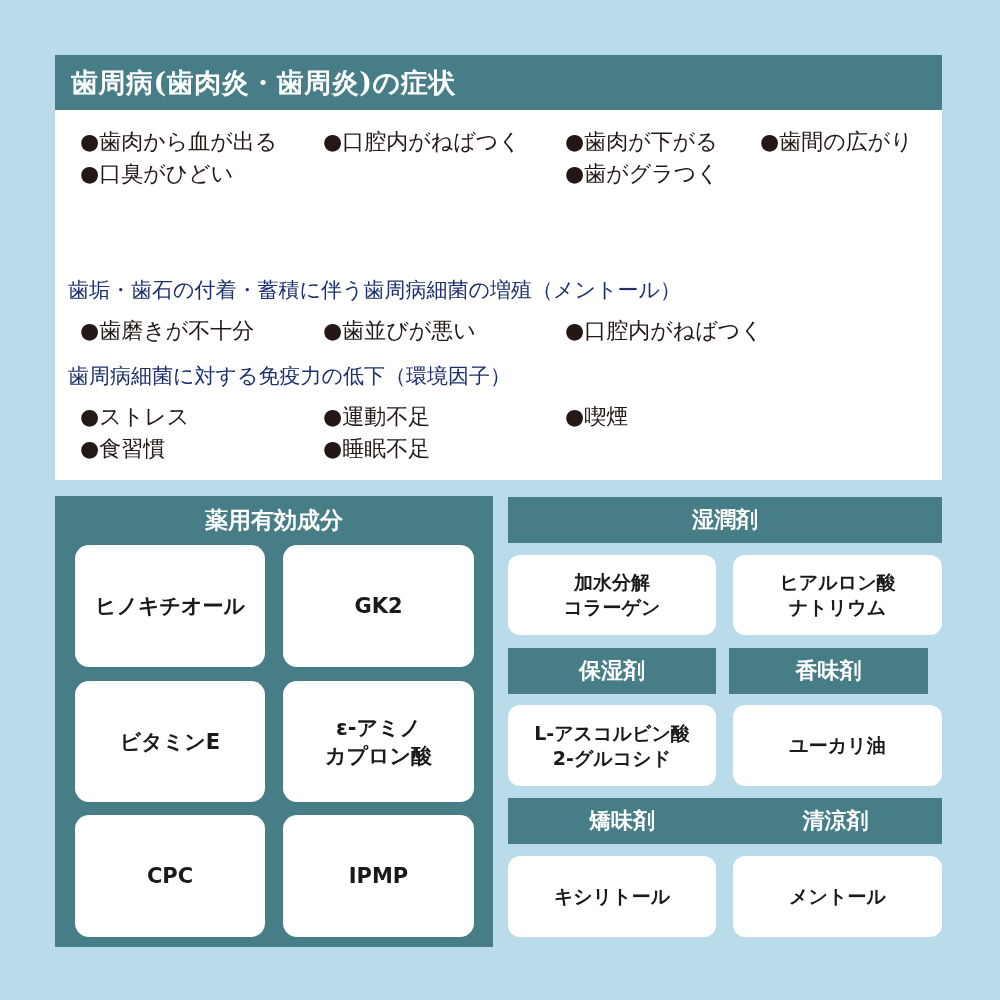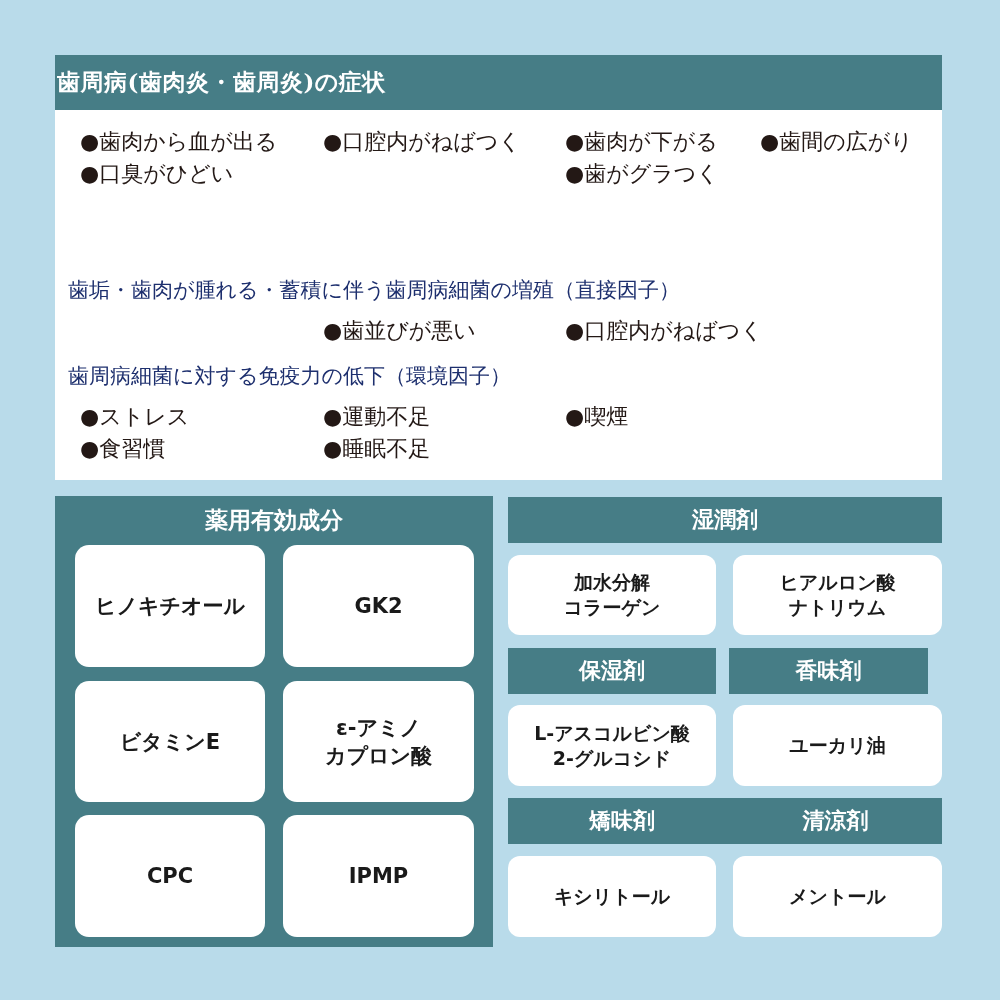--- a/index.html
+++ b/index.html
@@ -7,21 +7,21 @@
     width:1000px; height:1000px; position:relative; overflow:hidden;
     background:#b9dbea;
     font-family:"DejaVu Sans", "Liberation Sans", sans-serif;
   }
   .abs { position:absolute; box-sizing:border-box; }
   .teal { background:#467d86; }
   .serif-title { font-family:"DejaVu Serif","Liberation Serif",serif; color:#ffffff; font-weight:bold; }
 
   
   #top-panel { left:55px; top:55px; width:887px; height:425px; background:#ffffff; }
-  .section-header { left:0; width:887px; height:55px; display:flex; align-items:center; padding-left:2px; font-size:23px; letter-spacing:0.5px; }
+  .section-header { left:0; width:887px; height:55px; display:flex; align-items:center; padding-left:16px; font-size:27px; letter-spacing:0.5px; }
   .bullet { position:absolute; white-space:nowrap; font-size:22px; color:#231815; }
   .subhead { position:absolute; left:13px; font-size:21px; color:#1d2f6e; white-space:nowrap; }
 
   
   #active-panel { left:55px; top:496px; width:438px; height:451px;padding-left:8px; }
   #active-title { position:absolute; left:0; top:0; width:438px; height:48px; display:flex; align-items:center; justify-content:center; font-size:23px; }
   .card { position:absolute; background:#ffffff; border-radius:14px; display:flex; align-items:center; justify-content:center; text-align:center; font-weight:bold; color:#1a1a1a; font-size:21px; line-height:28px; white-space:pre-line; }
   .small-card { border-radius:12px; font-size:19px; line-height:25px; }
   .cat-header { position:absolute; display:flex; align-items:center; justify-content:center; font-size:22px; }
 </style>
@@ -32,21 +32,22 @@
   <div class="abs section-header teal serif-title" style="top:0;">歯周病(歯肉炎・歯周炎)の症状</div>
 
   <span class="bullet" style="left:25px; top:72px;">●歯肉から血が出る</span>
   <span class="bullet" style="left:268px; top:72px;">●口腔内がねばつく</span>
   <span class="bullet" style="left:510px; top:72px;">●歯肉が下がる</span>
   <span class="bullet" style="left:705px; top:72px;">●歯間の広がり</span>
   <span class="bullet" style="left:25px; top:104px;">●口臭がひどい</span>
   <span class="bullet" style="left:510px; top:104px;">●歯がグラつく</span>
 
 
-  <span class="subhead" style="top:221px;">歯垢・歯肉が腫れる・蓄積に伴う歯周病細菌の増殖（直接因子）</span>
+  <span class="subhead" style="top:221px;">歯垢・歯石の付着・蓄積に伴う歯周病細菌の増殖（メントール）</span>
+  <span class="bullet" style="left:25px; top:261px;">●歯磨きが不十分</span>
   <span class="bullet" style="left:268px; top:261px;">●歯並びが悪い</span>
   <span class="bullet" style="left:510px; top:261px;">●口腔内がねばつく</span>
 
   <span class="subhead" style="top:307px;">歯周病細菌に対する免疫力の低下（環境因子）</span>
   <span class="bullet" style="left:25px; top:347px;">●ストレス</span>
   <span class="bullet" style="left:268px; top:347px;">●運動不足</span>
   <span class="bullet" style="left:510px; top:347px;">●喫煙</span>
   <span class="bullet" style="left:25px; top:379px;">●食習慣</span>
   <span class="bullet" style="left:268px; top:379px;">●睡眠不足</span>
 </div>

